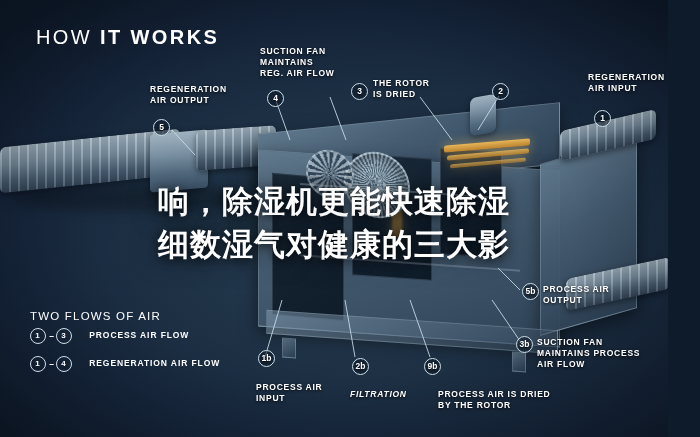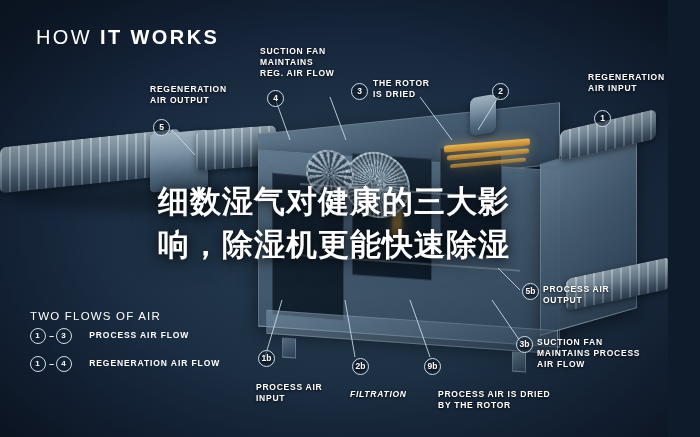--- a/index.html
+++ b/index.html
@@ -214,17 +214,17 @@
     <span class="legend-chip">1</span><span class="dash">–</span><span class="legend-chip">3</span>
     <span style="margin-left:12px;">PROCESS AIR FLOW</span>
   </div>
 
   <div class="legend-row" style="left:30px;top:356px;">
     <span class="legend-chip">1</span><span class="dash">–</span><span class="legend-chip">4</span>
     <span style="margin-left:12px;">REGENERATION AIR FLOW</span>
   </div>
 
   <div class="cn-title">
+    <div>响，除湿机更能快速除湿</div>
     <div>细数湿气对健康的三大影</div>
-    <div>响，除湿机更能快速除湿</div>
   </div>
 
 </div>
 
 </body></html>

